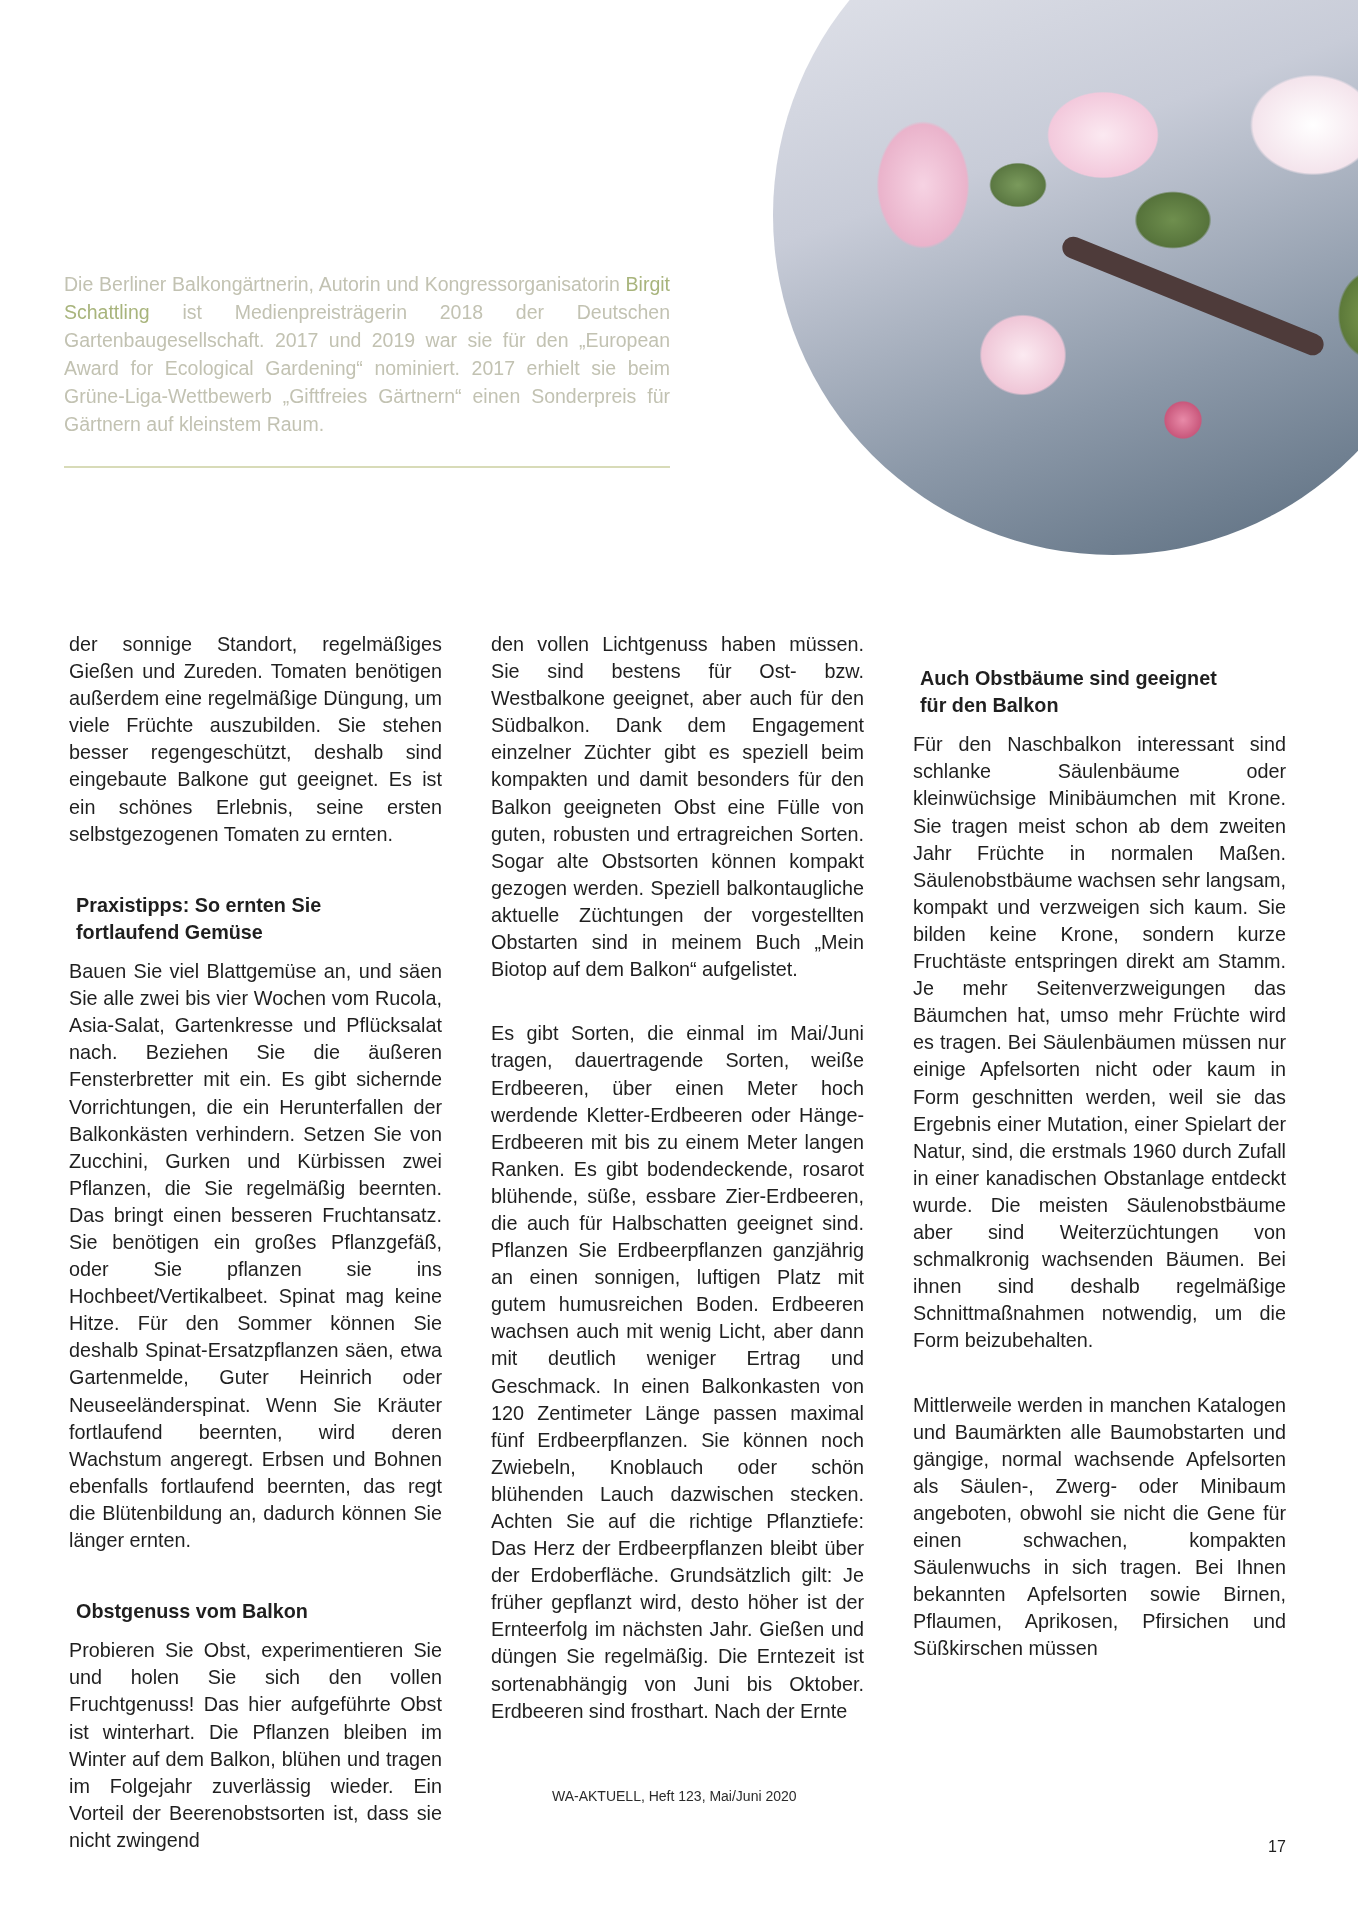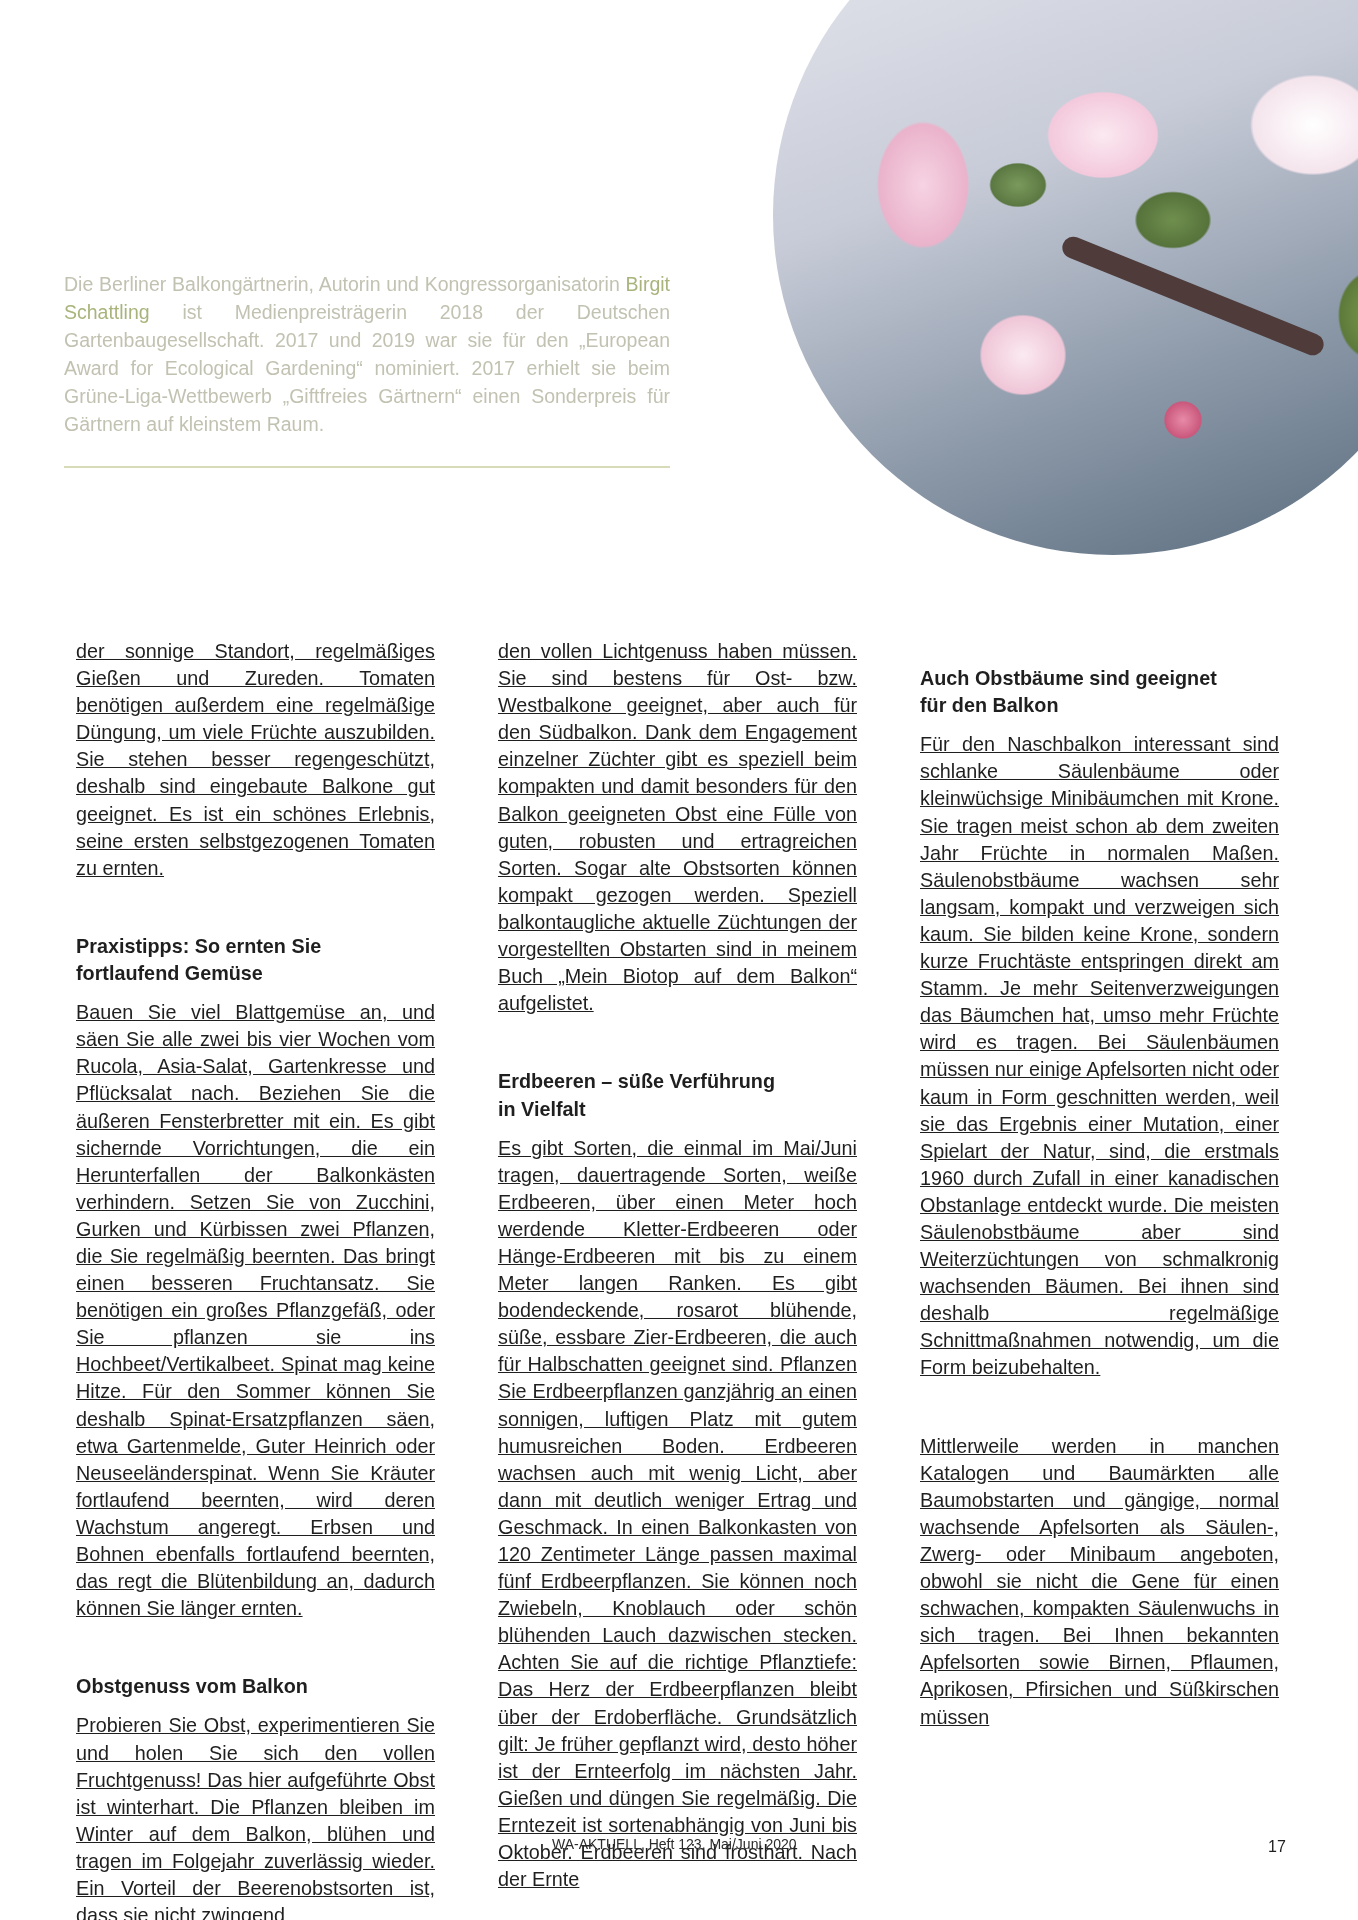--- a/index.html
+++ b/index.html
@@ -23,25 +23,25 @@
                    background: #4e3b3a; border-radius: 12px; transform: rotate(22deg); }
 
   .bio { position: absolute; left: 64px; top: 270px; width: 606px;
          font-size: 19.5px; line-height: 28px; color: #c2c2b2; text-align: justify; }
   .bio .name { color: #a8b47c; font-weight: normal; }
   .bio-rule { position: absolute; left: 64px; top: 466px; width: 606px; height: 2px; background: #d8dbb8; }
 
   .col { position: absolute; top: 626px; width: 383px; font-size: 19.8px; line-height: 27.1px;
          text-align: justify; color: #1f1f1f; }
   .col1 { left: 64px; } .col2 { left: 486px; } .col3 { left: 908px; }
-  .col p { margin: 12px; text-decoration: underline; }
+  .col p { margin: 5px; }
   .col h3 { margin: 12px; font-size: 19.8px; line-height: 27.1px; font-weight: bold; text-align: left; }
   .gap { height: 27.1px; }
 
-  .footer-text { position: absolute; left: 552px; top: 1836px; font-size: 14px; color: #2b2b2b; }
+  .footer-text { position: absolute; left: 552px; top: 1788px; font-size: 14px; color: #2b2b2b; }
   .page-number { position: absolute; left: 1268px; top: 1838px; font-size: 16px; color: #1f1f1f; }
 </style>
 </head>
 <body>
 
 <div class="photo">
   <div class="branch"></div>
 </div>
 
 <div class="bio">
@@ -60,24 +60,20 @@
   </h3>
   <p>Bauen Sie viel Blattgemüse an, und säen Sie alle zwei bis vier Wochen vom Rucola, Asia-Salat, Gartenkresse und Pflücksalat nach. Beziehen Sie die äußeren Fensterbretter mit ein. Es gibt sichernde Vorrichtungen, die ein Herunterfallen der Balkonkästen verhindern. Setzen Sie von Zucchini, Gurken und Kürbissen zwei Pflanzen, die Sie regelmäßig beernten. Das bringt einen besseren Fruchtansatz. Sie benötigen ein großes Pflanzgefäß, oder Sie pflanzen sie ins Hochbeet/Vertikalbeet. Spinat mag keine Hitze. Für den Sommer können Sie deshalb Spinat-Ersatzpflanzen säen, etwa Gartenmelde, Guter Heinrich oder Neuseeländerspinat. Wenn Sie Kräuter fortlaufend beernten, wird deren Wachstum angeregt. Erbsen und Bohnen ebenfalls fortlaufend beernten, das regt die Blütenbildung an, dadurch können Sie länger ernten.</p>
   <div class="gap"></div>
   <h3>Obstgenuss vom Balkon</h3>
   <p>Probieren Sie Obst, experimentieren Sie und holen Sie sich den vollen Fruchtgenuss! Das hier aufgeführte Obst ist winterhart. Die Pflanzen bleiben im Winter auf dem Balkon, blühen und tragen im Folgejahr zuverlässig wieder. Ein Vorteil der Beerenobstsorten ist, dass sie nicht zwingend</p>
 </div>
 
 <div class="col col2">
   <p>den vollen Lichtgenuss haben müssen. Sie sind bestens für Ost- bzw. Westbalkone geeignet, aber auch für den Südbalkon. Dank dem Engagement einzelner Züchter gibt es speziell beim kompakten und damit besonders für den Balkon geeigneten Obst eine Fülle von guten, robusten und ertragreichen Sorten. Sogar alte Obstsorten können kompakt gezogen werden. Speziell balkontaugliche aktuelle Züchtungen der vorgestellten Obstarten sind in meinem Buch „Mein Biotop auf dem Balkon“ aufgelistet.</p>
   <div class="gap"></div>
-  <h3>
-    <span>Erdbeeren – süße Verführung</span><br>
-    <span>in Vielfalt</span>
-  </h3>
   <p>Es gibt Sorten, die einmal im Mai/Juni tragen, dauertragende Sorten, weiße Erdbeeren, über einen Meter hoch werdende Kletter-Erdbeeren oder Hänge-Erdbeeren mit bis zu einem Meter langen Ranken. Es gibt bodendeckende, rosarot blühende, süße, essbare Zier-Erdbeeren, die auch für Halbschatten geeignet sind. Pflanzen Sie Erdbeerpflanzen ganzjährig an einen sonnigen, luftigen Platz mit gutem humusreichen Boden. Erdbeeren wachsen auch mit wenig Licht, aber dann mit deutlich weniger Ertrag und Geschmack. In einen Balkonkasten von 120 Zentimeter Länge passen maximal fünf Erdbeerpflanzen. Sie können noch Zwiebeln, Knoblauch oder schön blühenden Lauch dazwischen stecken. Achten Sie auf die richtige Pflanztiefe: Das Herz der Erdbeerpflanzen bleibt über der Erdoberfläche. Grundsätzlich gilt: Je früher gepflanzt wird, desto höher ist der Ernteerfolg im nächsten Jahr. Gießen und düngen Sie regelmäßig. Die Erntezeit ist sortenabhängig von Juni bis Oktober. Erdbeeren sind frosthart. Nach der Ernte</p>
 </div>
 
 <div class="col col3">
   <div class="gap"></div>
   <h3>
     <span>Auch Obstbäume sind geeignet</span><br>
     <span>für den Balkon</span>
   </h3>
   <p>Für den Naschbalkon interessant sind schlanke Säulenbäume oder kleinwüchsige Minibäumchen mit Krone. Sie tragen meist schon ab dem zweiten Jahr Früchte in normalen Maßen. Säulenobstbäume wachsen sehr langsam, kompakt und verzweigen sich kaum. Sie bilden keine Krone, sondern kurze Fruchtäste entspringen direkt am Stamm. Je mehr Seitenverzweigungen das Bäumchen hat, umso mehr Früchte wird es tragen. Bei Säulenbäumen müssen nur einige Apfelsorten nicht oder kaum in Form geschnitten werden, weil sie das Ergebnis einer Mutation, einer Spielart der Natur, sind, die erstmals 1960 durch Zufall in einer kanadischen Obstanlage entdeckt wurde. Die meisten Säulenobstbäume aber sind Weiterzüchtungen von schmalkronig wachsenden Bäumen. Bei ihnen sind deshalb regelmäßige Schnittmaßnahmen notwendig, um die Form beizubehalten.</p>

